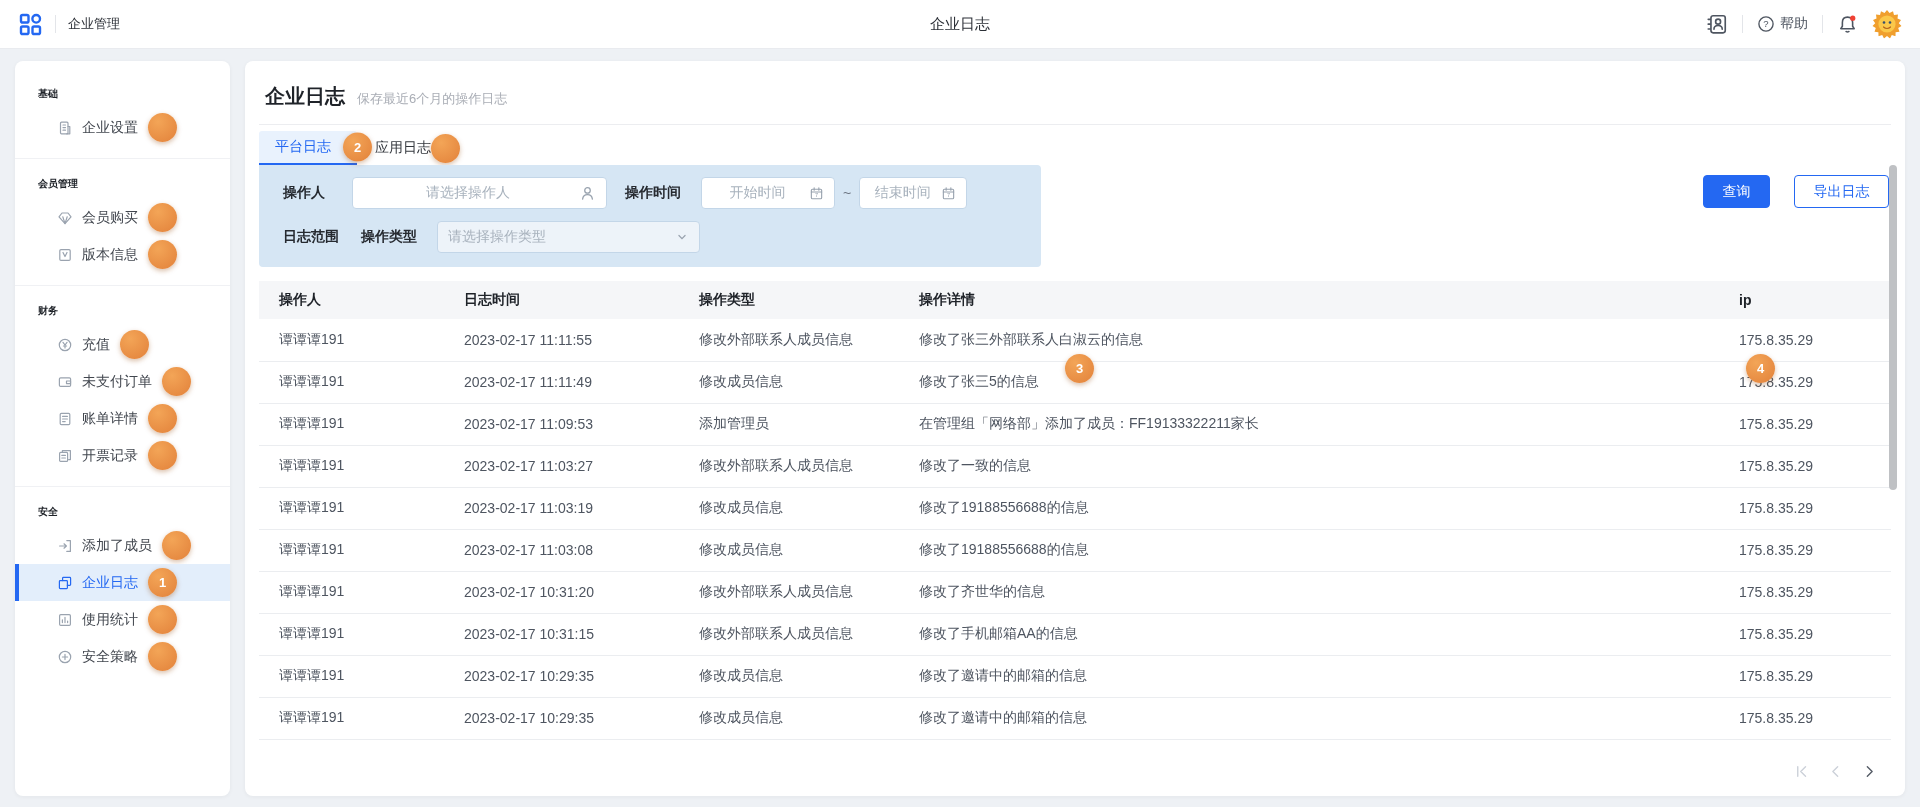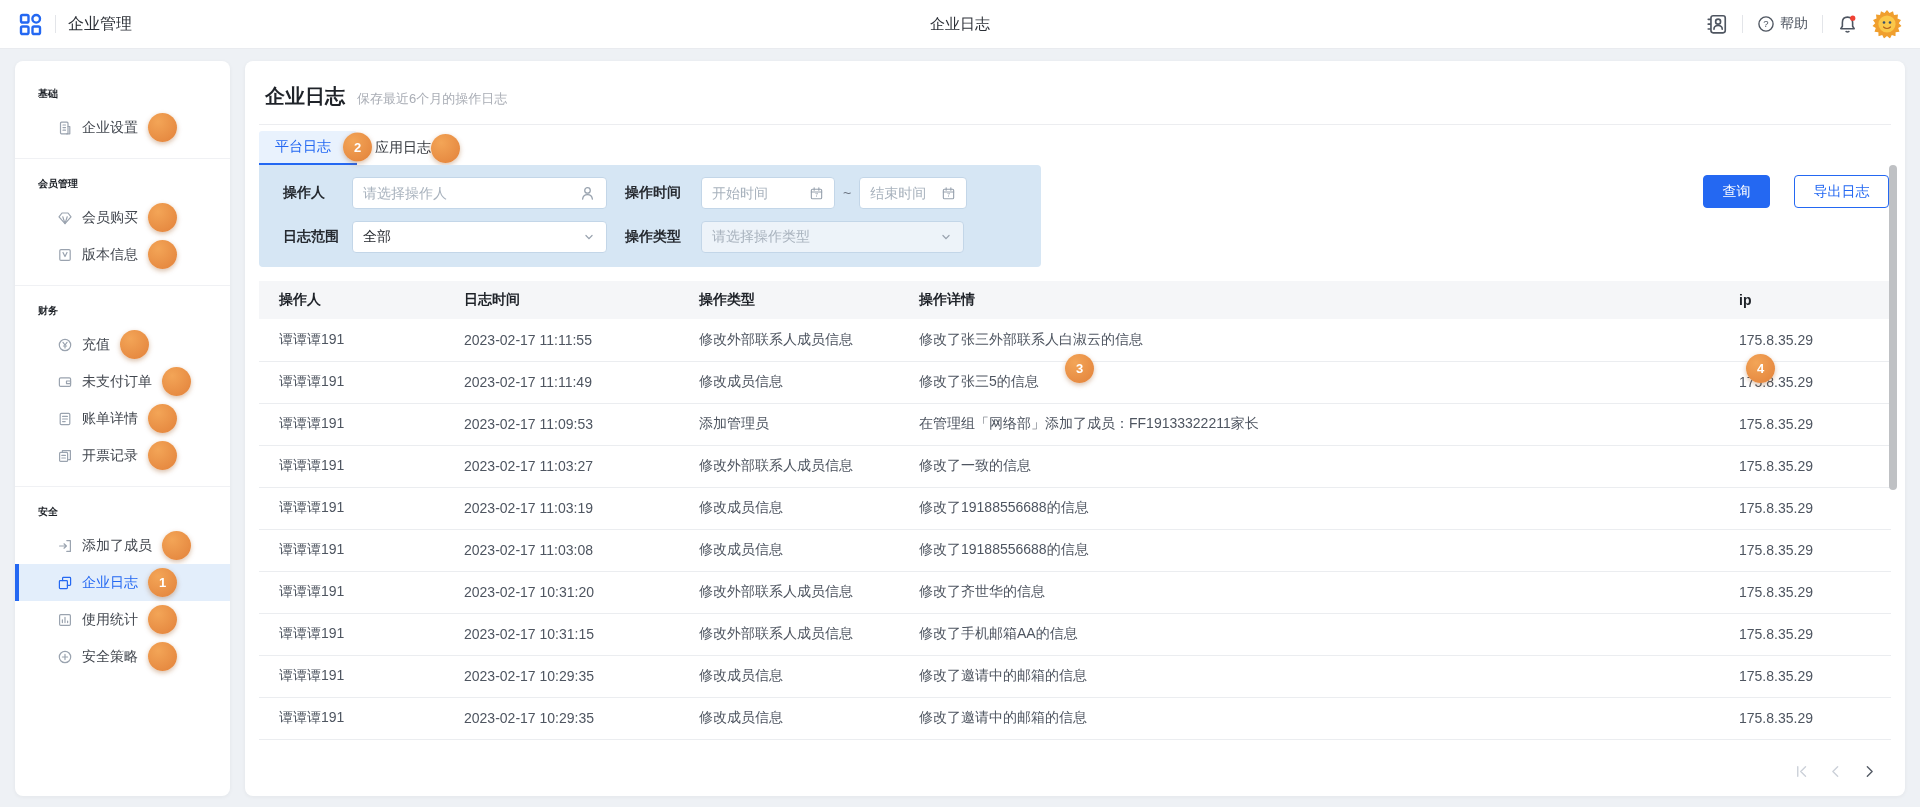--- a/index.html
+++ b/index.html
@@ -4,21 +4,21 @@
 <style>
   * { margin:0; padding:0; box-sizing:border-box; }
   html,body { width:1920px; height:807px; overflow:hidden;
     font-family:"Liberation Sans","DejaVu Sans",sans-serif; background:#eef1f5; color:#262a30; }
 
   
   .topbar { position:relative; height:49px; background:#fff; border-bottom:1px solid #e9ebef;
     display:flex; align-items:center; padding:0 18px; }
   .tb-left { display:flex; align-items:center; gap:12px; }
   .tb-divider { width:1px; height:18px; background:#e3e5e9; }
-  .app-title { font-size:16px; color:#2b2f36; }
+  .app-title { font-size:13px; color:#2b2f36; }
   .tb-center { position:absolute; left:0; right:0; text-align:center; font-size:15px; color:#2b2f36; pointer-events:none; }
   .tb-right { margin-left:auto; display:flex; align-items:center; gap:14px; position:relative; z-index:2; }
   .tb-icon-btn { display:flex; align-items:center; gap:5px; color:#4e5560; font-size:14px; cursor:pointer; }
   .bell-wrap { position:relative; display:flex; }
   .avatar { width:30px; height:30px; border-radius:50%; overflow:hidden; cursor:pointer; }
 
   
   .page-body { display:flex; height:758px; padding:12px 15px 11px 15px; gap:15px; }
 
   
@@ -53,21 +53,21 @@
   .filter-zone { position:relative; display:flex; }
   .filter-panel { width:782px; background:#d6e6f4; border-radius:0 4px 4px 4px; padding:12px 24px 14px 24px; }
   .f-row { display:flex; align-items:center; height:32px; }
   .f-row + .f-row { margin-top:12px; }
   .f-label { font-size:14px; font-weight:bold; color:#262a30; flex:none; }
   .lbl-3 { width:60px; }
   .lbl-4 { width:56px; margin-left:18px; }
   .field { position:relative; display:flex; align-items:center; height:32px; background:#fff;
     border:1px solid #c3d6e8; border-radius:4px; padding:0 10px; margin-left:9px; }
   .field input { border:none; outline:none; background:transparent; font-size:14px; width:100%;
-    font-family:Liberation Sans, sans-serif; color:#ec4899; }
+    font-family:Liberation Serif, serif; color:#ec4899;text-align:center; }
   .field input::placeholder { color:#a8b2bd; }
   .field .trail-icon { flex:none; margin-left:6px; color:#98a2ae; display:flex; }
   .w-operator { width:255px; }
   .w-date { width:134px; margin-left:20px; }
   .w-date2 { width:108px; margin-left:0; }
   .w-scope { width:255px; }
   .w-type { width:263px; margin-left:20px; background:#edf3f9;gap:8px; }
   .tilde { margin:0 8px; color:#6b7380; font-size:14px; }
   .select-value { font-size:14px; color:#262a30; flex:1; }
   .select-placeholder { font-size:14px; color:#a8b2bd; flex:1; }
@@ -347,28 +347,20 @@
               <svg width="15" height="15" viewBox="0 0 16 16" fill="none" stroke="currentColor" stroke-width="1.2" stroke-linecap="round">
                 <rect x="2.5" y="3.4" width="11" height="10.2" rx="1.2"></rect>
                   <path d="M2.5 6.4h11M5.5 1.8v2.6M10.5 1.8v2.6"></path>
                 <text x="8" y="12" font-size="6" text-anchor="middle" fill="currentColor" stroke="none">7</text>
               </svg>
             </span>
           </span>
         </div>
         <div class="f-row">
           <span class="f-label lbl-3">日志范围</span>
-          <span class="field w-scope">
-            <span class="select-value">全部</span>
-            <span class="trail-icon">
-              <svg width="14" height="14" viewBox="0 0 16 16" fill="none" stroke="currentColor" stroke-width="1.4" stroke-linecap="round">
-                  <path d="M4.5 6.3 8 9.8l3.5-3.5"></path>
-                </svg>
-            </span>
-          </span>
           <span class="f-label lbl-4">操作类型</span>
           <span class="field w-type">
             <span class="select-placeholder">请选择操作类型</span>
             <span class="trail-icon">
               <svg width="14" height="14" viewBox="0 0 16 16" fill="none" stroke="currentColor" stroke-width="1.4" stroke-linecap="round">
                   <path d="M4.5 6.3 8 9.8l3.5-3.5"></path>
                 </svg>
             </span>
           </span>
         </div>

